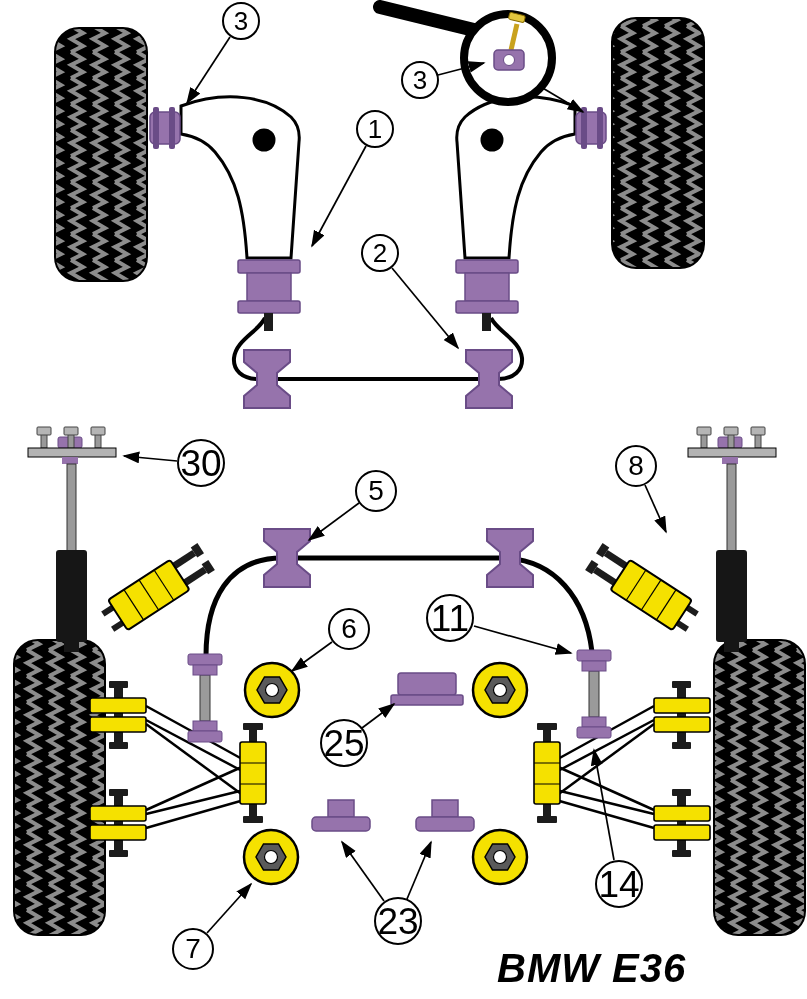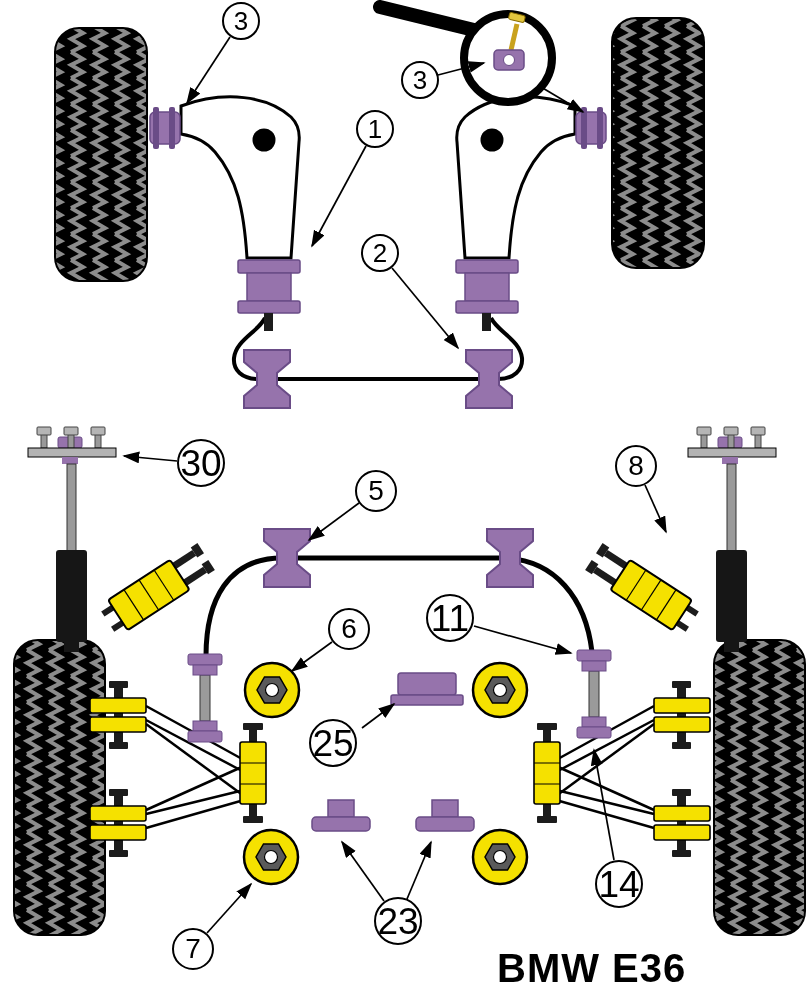--- a/index.html
+++ b/index.html
@@ -11,21 +11,21 @@
   html,body{margin:0;padding:0;background:#fff;}
   .stage{position:relative;width:807px;height:999px;background:#fff;overflow:hidden;
          font-family:"Liberation Sans",sans-serif;color:#000;}
   .stage svg{position:absolute;left:0;top:0;}
   .callout{position:absolute;box-sizing:border-box;background:#fff;border:2px solid #000;
            border-radius:50%;display:flex;align-items:center;justify-content:center;
            line-height:1;z-index:5;}
   .s38{width:38px;height:38px;font-size:26px;}
   .s42{width:42px;height:42px;font-size:28px;}
   .s48{width:48px;height:48px;font-size:37px;}
-  .title{position:absolute;font-weight:bold;font-size:40px;letter-spacing:1px;z-index:5;}
+  .title{position:absolute;font-weight:bold;font-size:40px;letter-spacing:1px;z-index:5;font-style:italic;}
 </style>
 </head>
 <body>
 
 <div class="stage">
 
 <svg width="807" height="999" viewBox="0 0 807 999">
   <defs>
     <pattern id="tread" patternUnits="userSpaceOnUse" width="22" height="26">
       <rect width="22" height="26" fill="#000"></rect>
@@ -233,20 +233,20 @@
 
 <div class="callout s38" style="left:222px;top:2px">3</div>
 <div class="callout s38" style="left:401px;top:61px">3</div>
 <div class="callout s38" style="left:356px;top:110px">1</div>
 <div class="callout s38" style="left:361px;top:234px">2</div>
 <div class="callout s48" style="left:177px;top:439px">30</div>
 <div class="callout s42" style="left:355px;top:470px">5</div>
 <div class="callout s42" style="left:615px;top:445px">8</div>
 <div class="callout s42" style="left:328px;top:608px">6</div>
 <div class="callout s48" style="left:426px;top:594px">11</div>
-<div class="callout s48" style="left:309px;top:719px">25</div>
+<div class="callout s48" style="left:320px;top:719px">25</div>
 <div class="callout s48" style="left:595px;top:860px">14</div>
 <div class="callout s42" style="left:172px;top:928px">7</div>
 <div class="callout s48" style="left:374px;top:897px">23</div>
 
 <div class="title" style="left:497px;top:946px">BMW E36</div>
 
 </div>
 
 </body></html>

